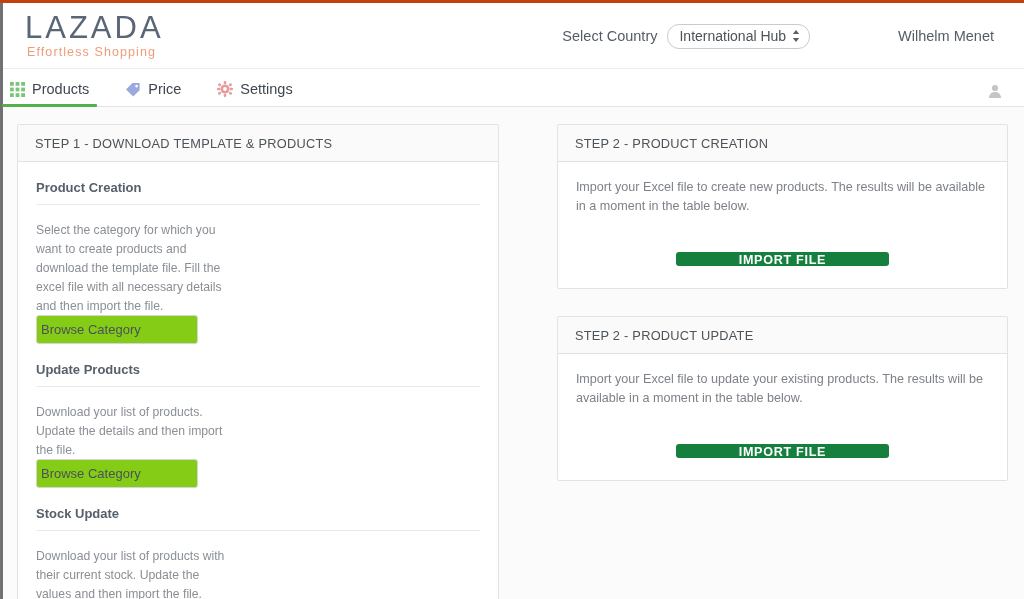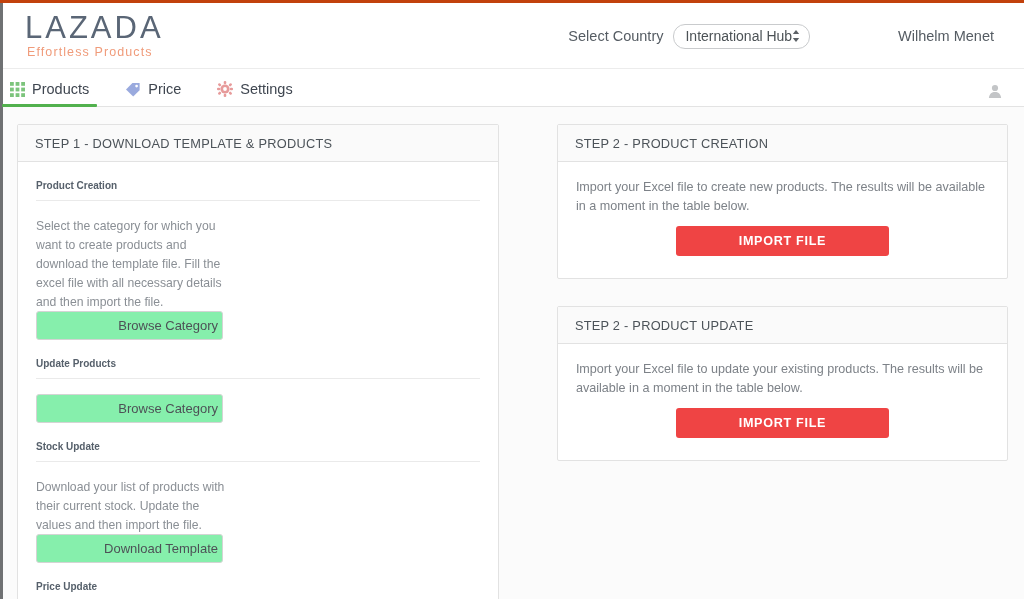--- a/index.html
+++ b/index.html
@@ -68,20 +68,21 @@
     align-items: center;
   }
   .select-country-label {
     font-size: 14.5px;
     color: #555c63;
     margin-right: 10px;
   }
   .country-select {
     display: inline-flex;
     align-items: center;
+    gap: 6px;
     border: 1px solid #c9cbcd;
     border-radius: 12px;
     background: #ffffff;
     padding: 3px 9px 4px 11px;
     font-size: 14px;
     color: #4c5256;
     line-height: 16px;
     cursor: pointer;
   }
   .updown-icon {
@@ -160,90 +161,90 @@
     padding: 11px 16px 10px 17px;
     font-size: 12.8px;
     letter-spacing: 0.25px;
     color: #4c5359;
   }
   .panel-body { padding: 0 18px 10px 18px; }
 
   
   .section { padding-top: 18px; }
   .section-title {
-    font-size: 10px;
+    font-size: 13px;
     font-weight: bold;
     color: #56606b;
     padding-bottom: 9px;
     border-bottom: 1px solid #eaeaea;
     margin: 0 0 0 0;
   }
   .section-row {
     display: flex;
     justify-content: space-between;
     align-items: flex-start;
     padding-top: 16px;
     flex-direction: column;
   }
   .section-desc {
     font-size: 12.2px;
     line-height: 19px;
     color: #8a8f95;
     width: 195px;
   }
   .gray-btn {
-    width: 187px;
+    width: 162px;
     min-height: 29px;
     border: 1px solid #d4d4d4;
     border-radius: 3px;
-    background: #86efac;
+    background: #84cc16;
     color: #4d5156;
     font-size: 13px;
     font-family: "Liberation Sans", sans-serif;
-    text-align: right;
+    text-align: left;
     padding: 6px 4px;
     cursor: pointer;
     margin-top: -1px;
   }
 
   
   .step2-body { padding: 16px 18px 22px 18px; }
   .step2-desc {
     font-size: 12.6px;
     line-height: 19px;
     color: #7d8288;
     margin: 0 0 0 0;
   }
   .blue-btn {
     display: block;
-    margin: 10px auto 0 auto;
+    margin: 36px auto 0 auto;
     width: 213px;
-    height: 30px;
+    height: 14px;
     border: none;
     border-radius: 3px;
-    background: #ef4444;
+    background: #15803d;
     color: #ffffff;
     font-size: 12.6px;
     font-weight: bold;
     letter-spacing: 0.7px;
     font-family: "Liberation Sans", sans-serif;
     cursor: pointer;
   }
   .panel-spacer { height: 27px; }
 </style>
 </head>
 <body>
 
 <div class="page-frame">
 
   <div class="app-header">
 
     <div class="logo-block">
       <div class="logo-word">LAZADA</div>
-      <div class="logo-tag">Effortless Products</div>
+      <div class="logo-tag">Effortless Shopping</div>
     </div>
 
     <div class="header-right">
       <span class="select-country-label">Select Country</span>
 
       <span class="country-select">
         <span>International Hub</span>
         <span class="updown-icon">
           <svg width="8" height="14" viewBox="0 0 8 14">
             <path d="M4 1 L7.2 5 L0.8 5 Z" fill="#5c6166"></path>
@@ -329,20 +330,21 @@
             <div class="section-title">Product Creation</div>
             <div class="section-row">
               <div class="section-desc">Select the category for which you want to create products and download the template file. Fill the excel file with all necessary details and then import the file.</div>
               <button class="gray-btn">Browse Category</button>
             </div>
           </div>
 
           <div class="section">
             <div class="section-title">Update Products</div>
             <div class="section-row">
+              <div class="section-desc">Download your list of products. Update the details and then import the file.</div>
               <button class="gray-btn">Browse Category</button>
             </div>
           </div>
 
           <div class="section">
             <div class="section-title">Stock Update</div>
             <div class="section-row">
               <div class="section-desc">Download your list of products with their current stock. Update the values and then import the file.</div>
               <button class="gray-btn">Download Template</button>
             </div>

